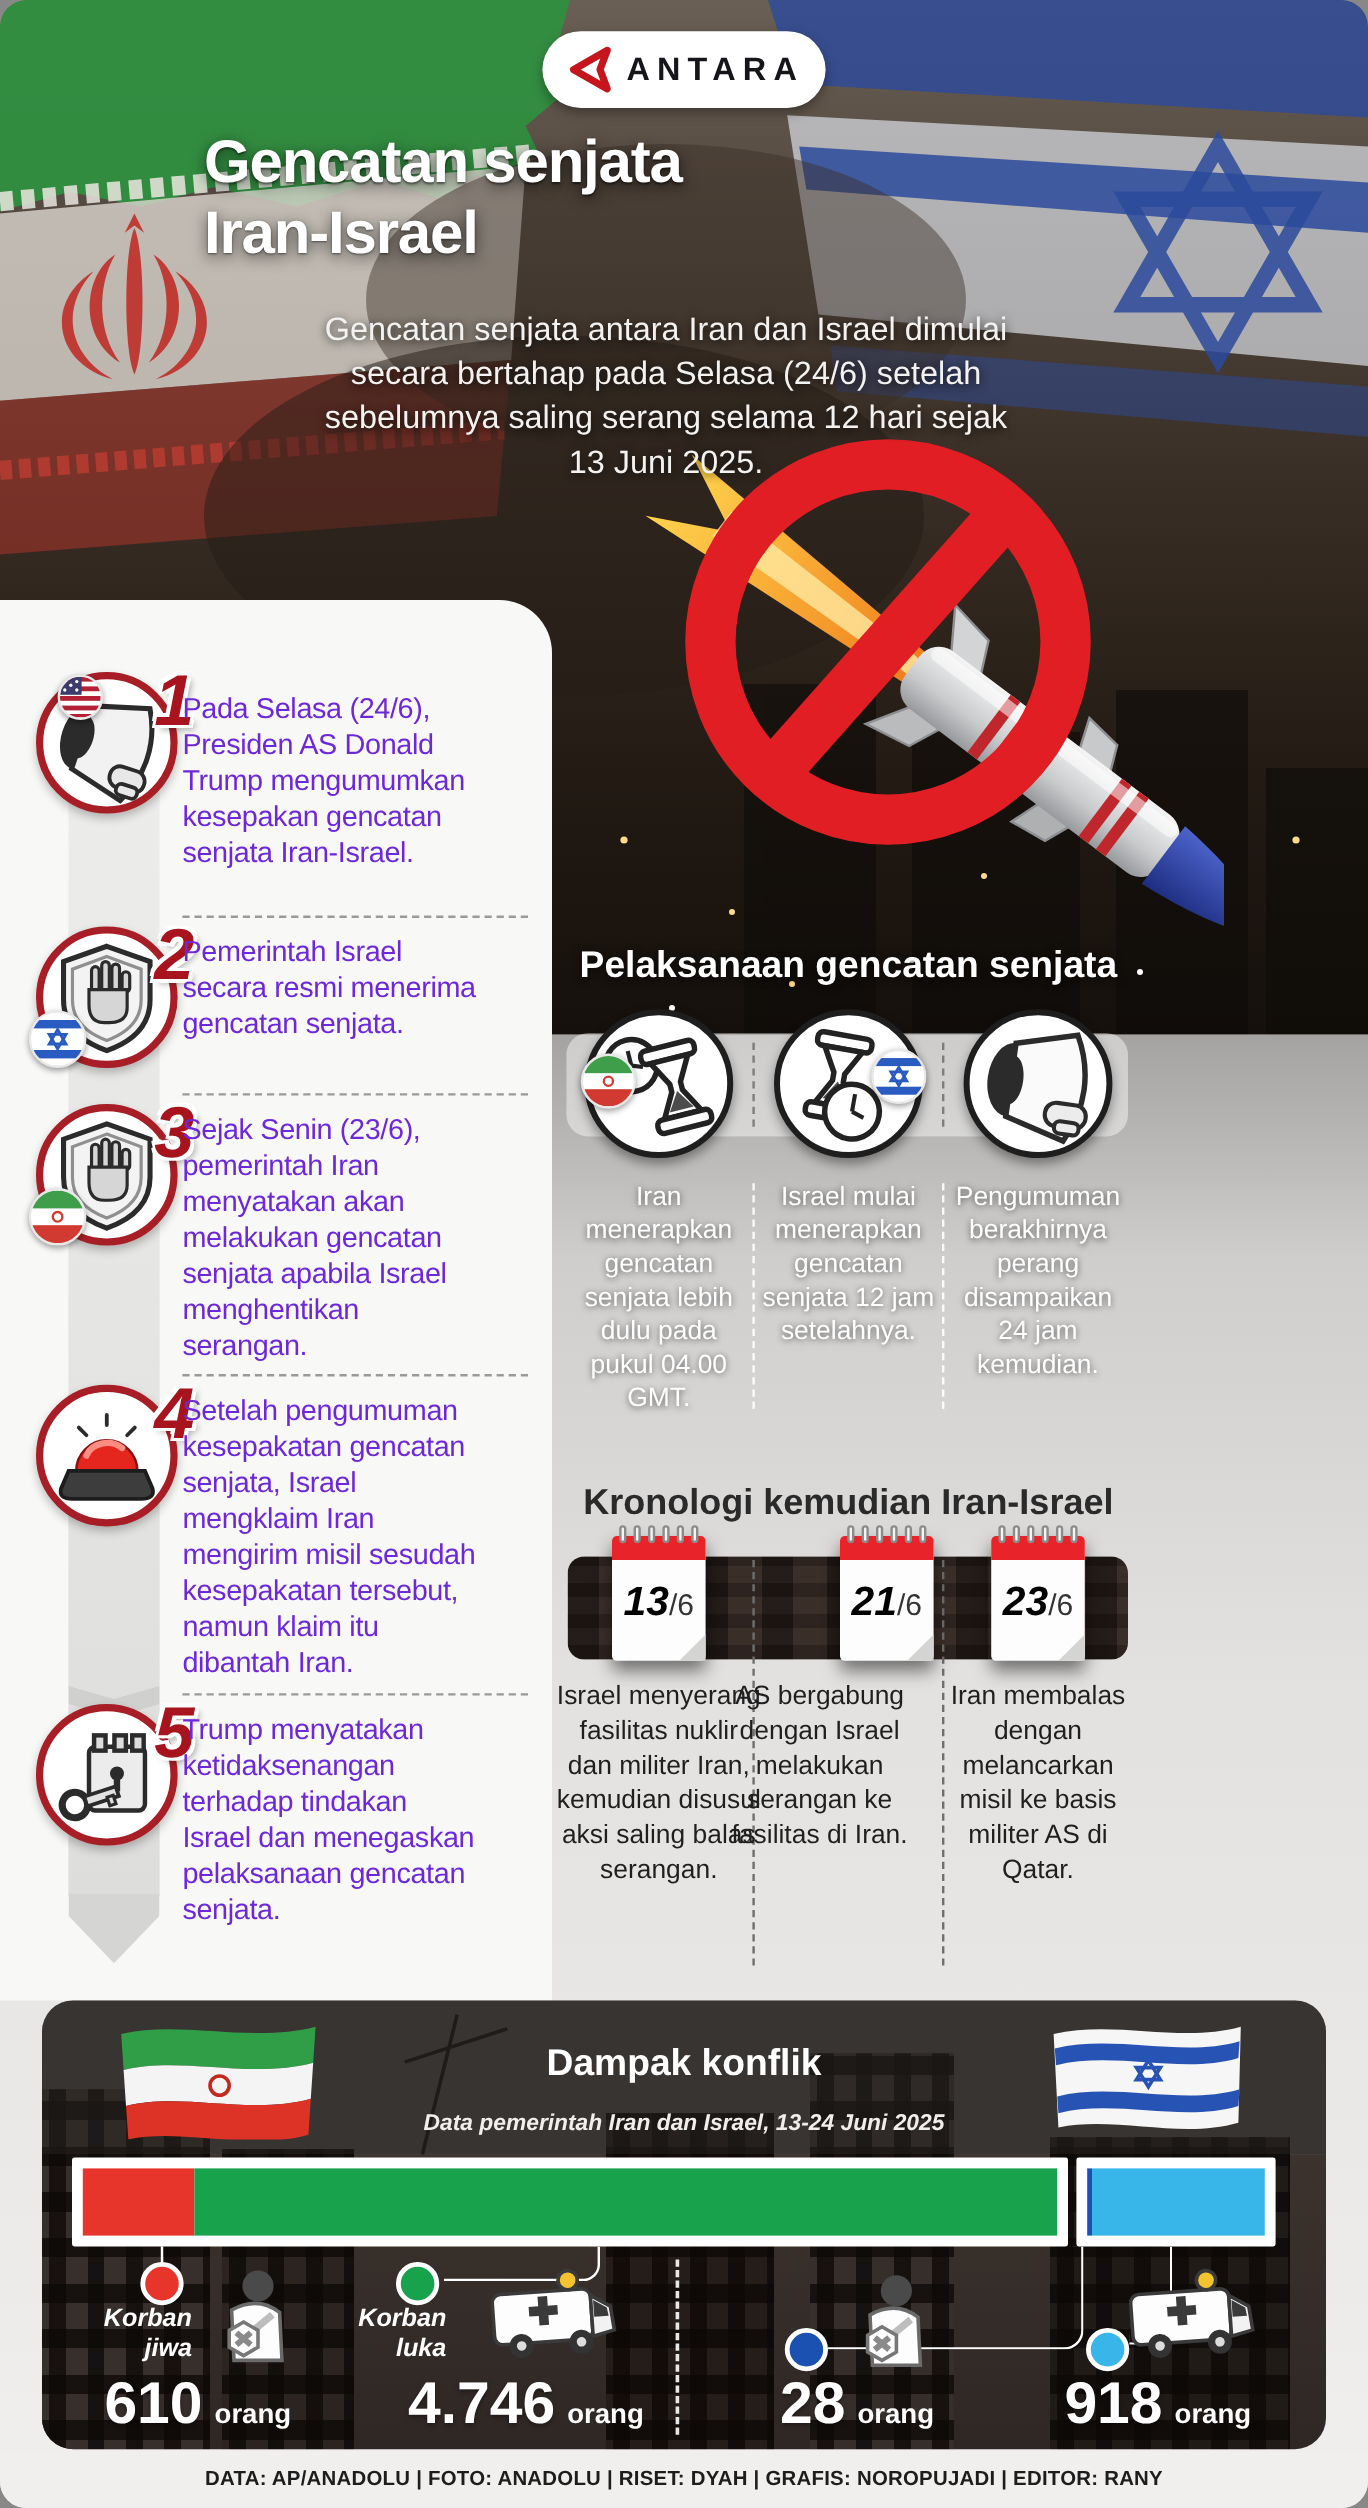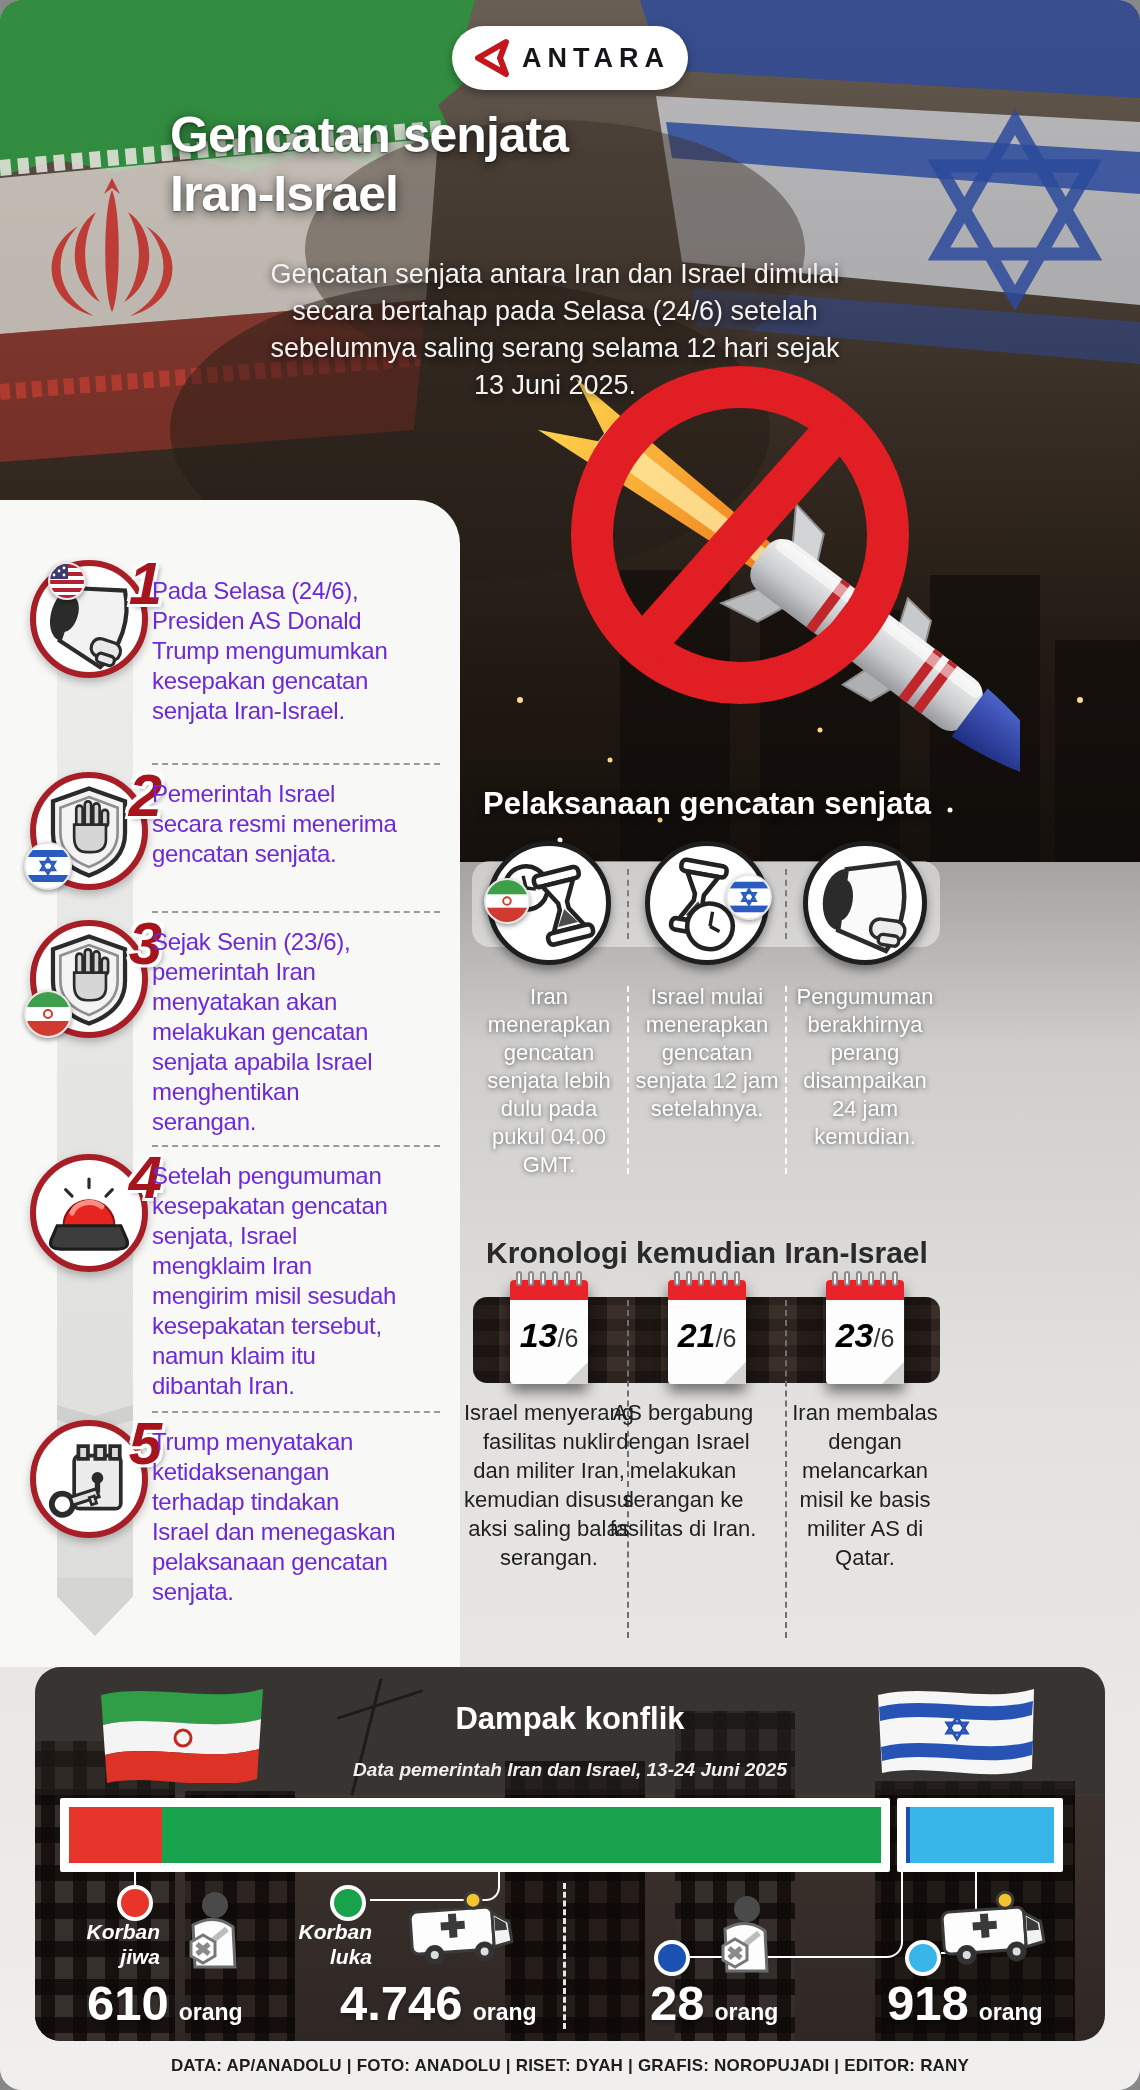--- a/index.html
+++ b/index.html
@@ -441,21 +441,21 @@
         <span></span>
         <span></span>
         <span></span>
         <span></span>
         <span></span>
         <span></span>
       </div>
     <div class="cal-date"><span class="d-big">13</span><span class="d-small">/6</span></div>
     <div class="cal-fold"></div>
   </div>
-  <div class="cal" style="left:668px">
+  <div class="cal" style="left:700px">
     <div class="cal-top"></div>
     <div class="cal-pins">
         <span></span>
         <span></span>
         <span></span>
         <span></span>
         <span></span>
         <span></span>
       </div>
     <div class="cal-date"><span class="d-big">21</span><span class="d-small">/6</span></div>

